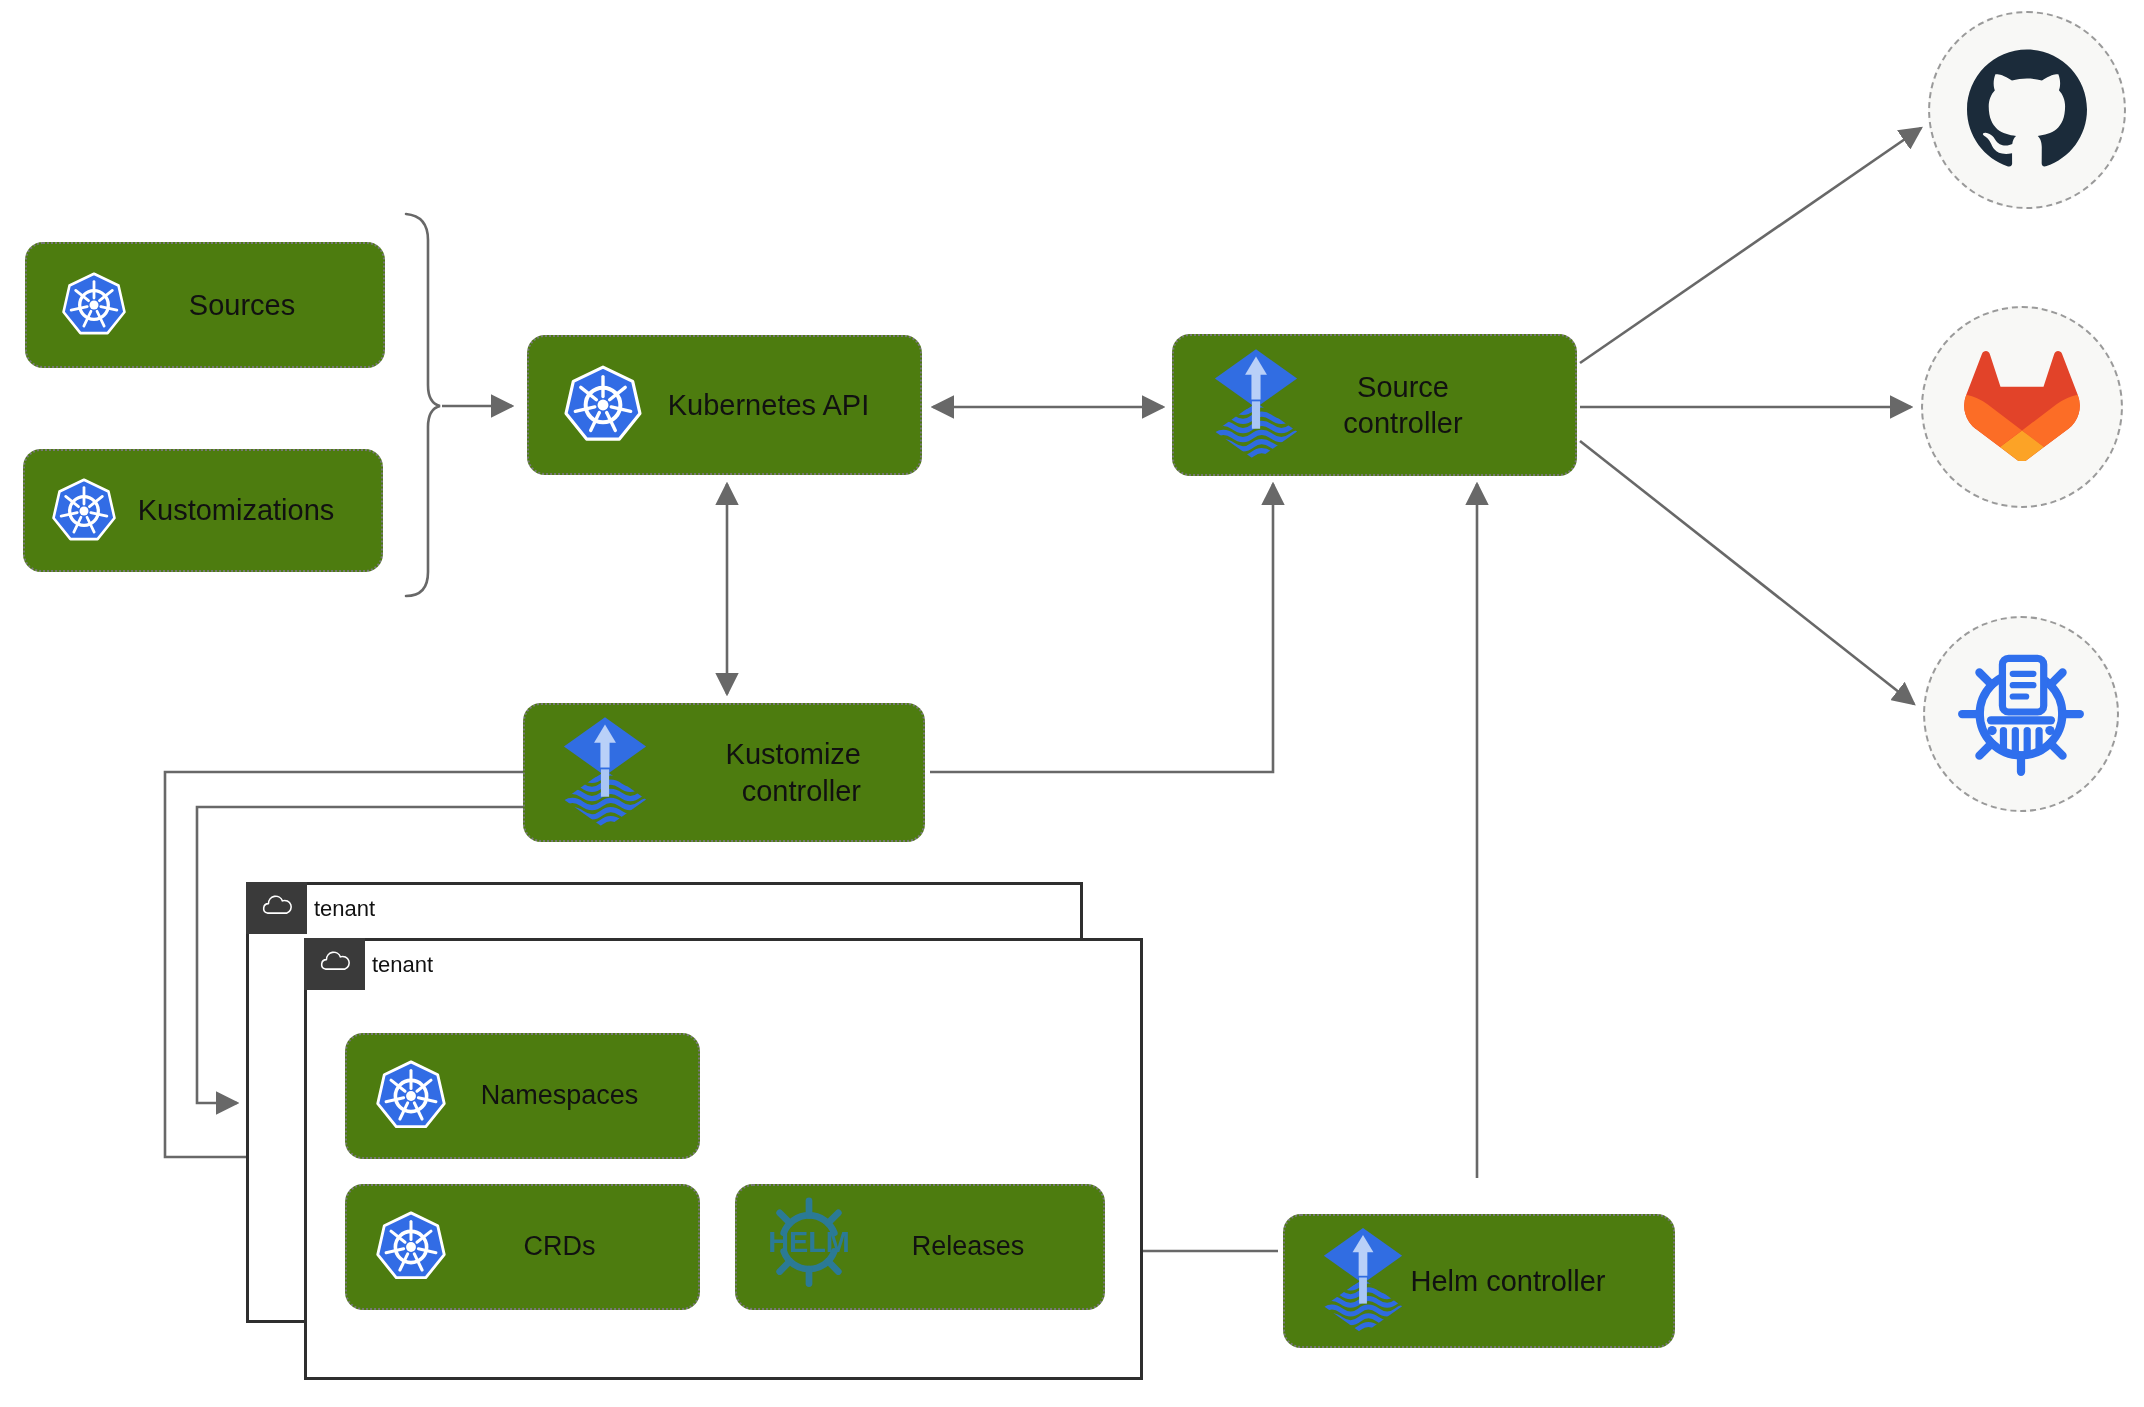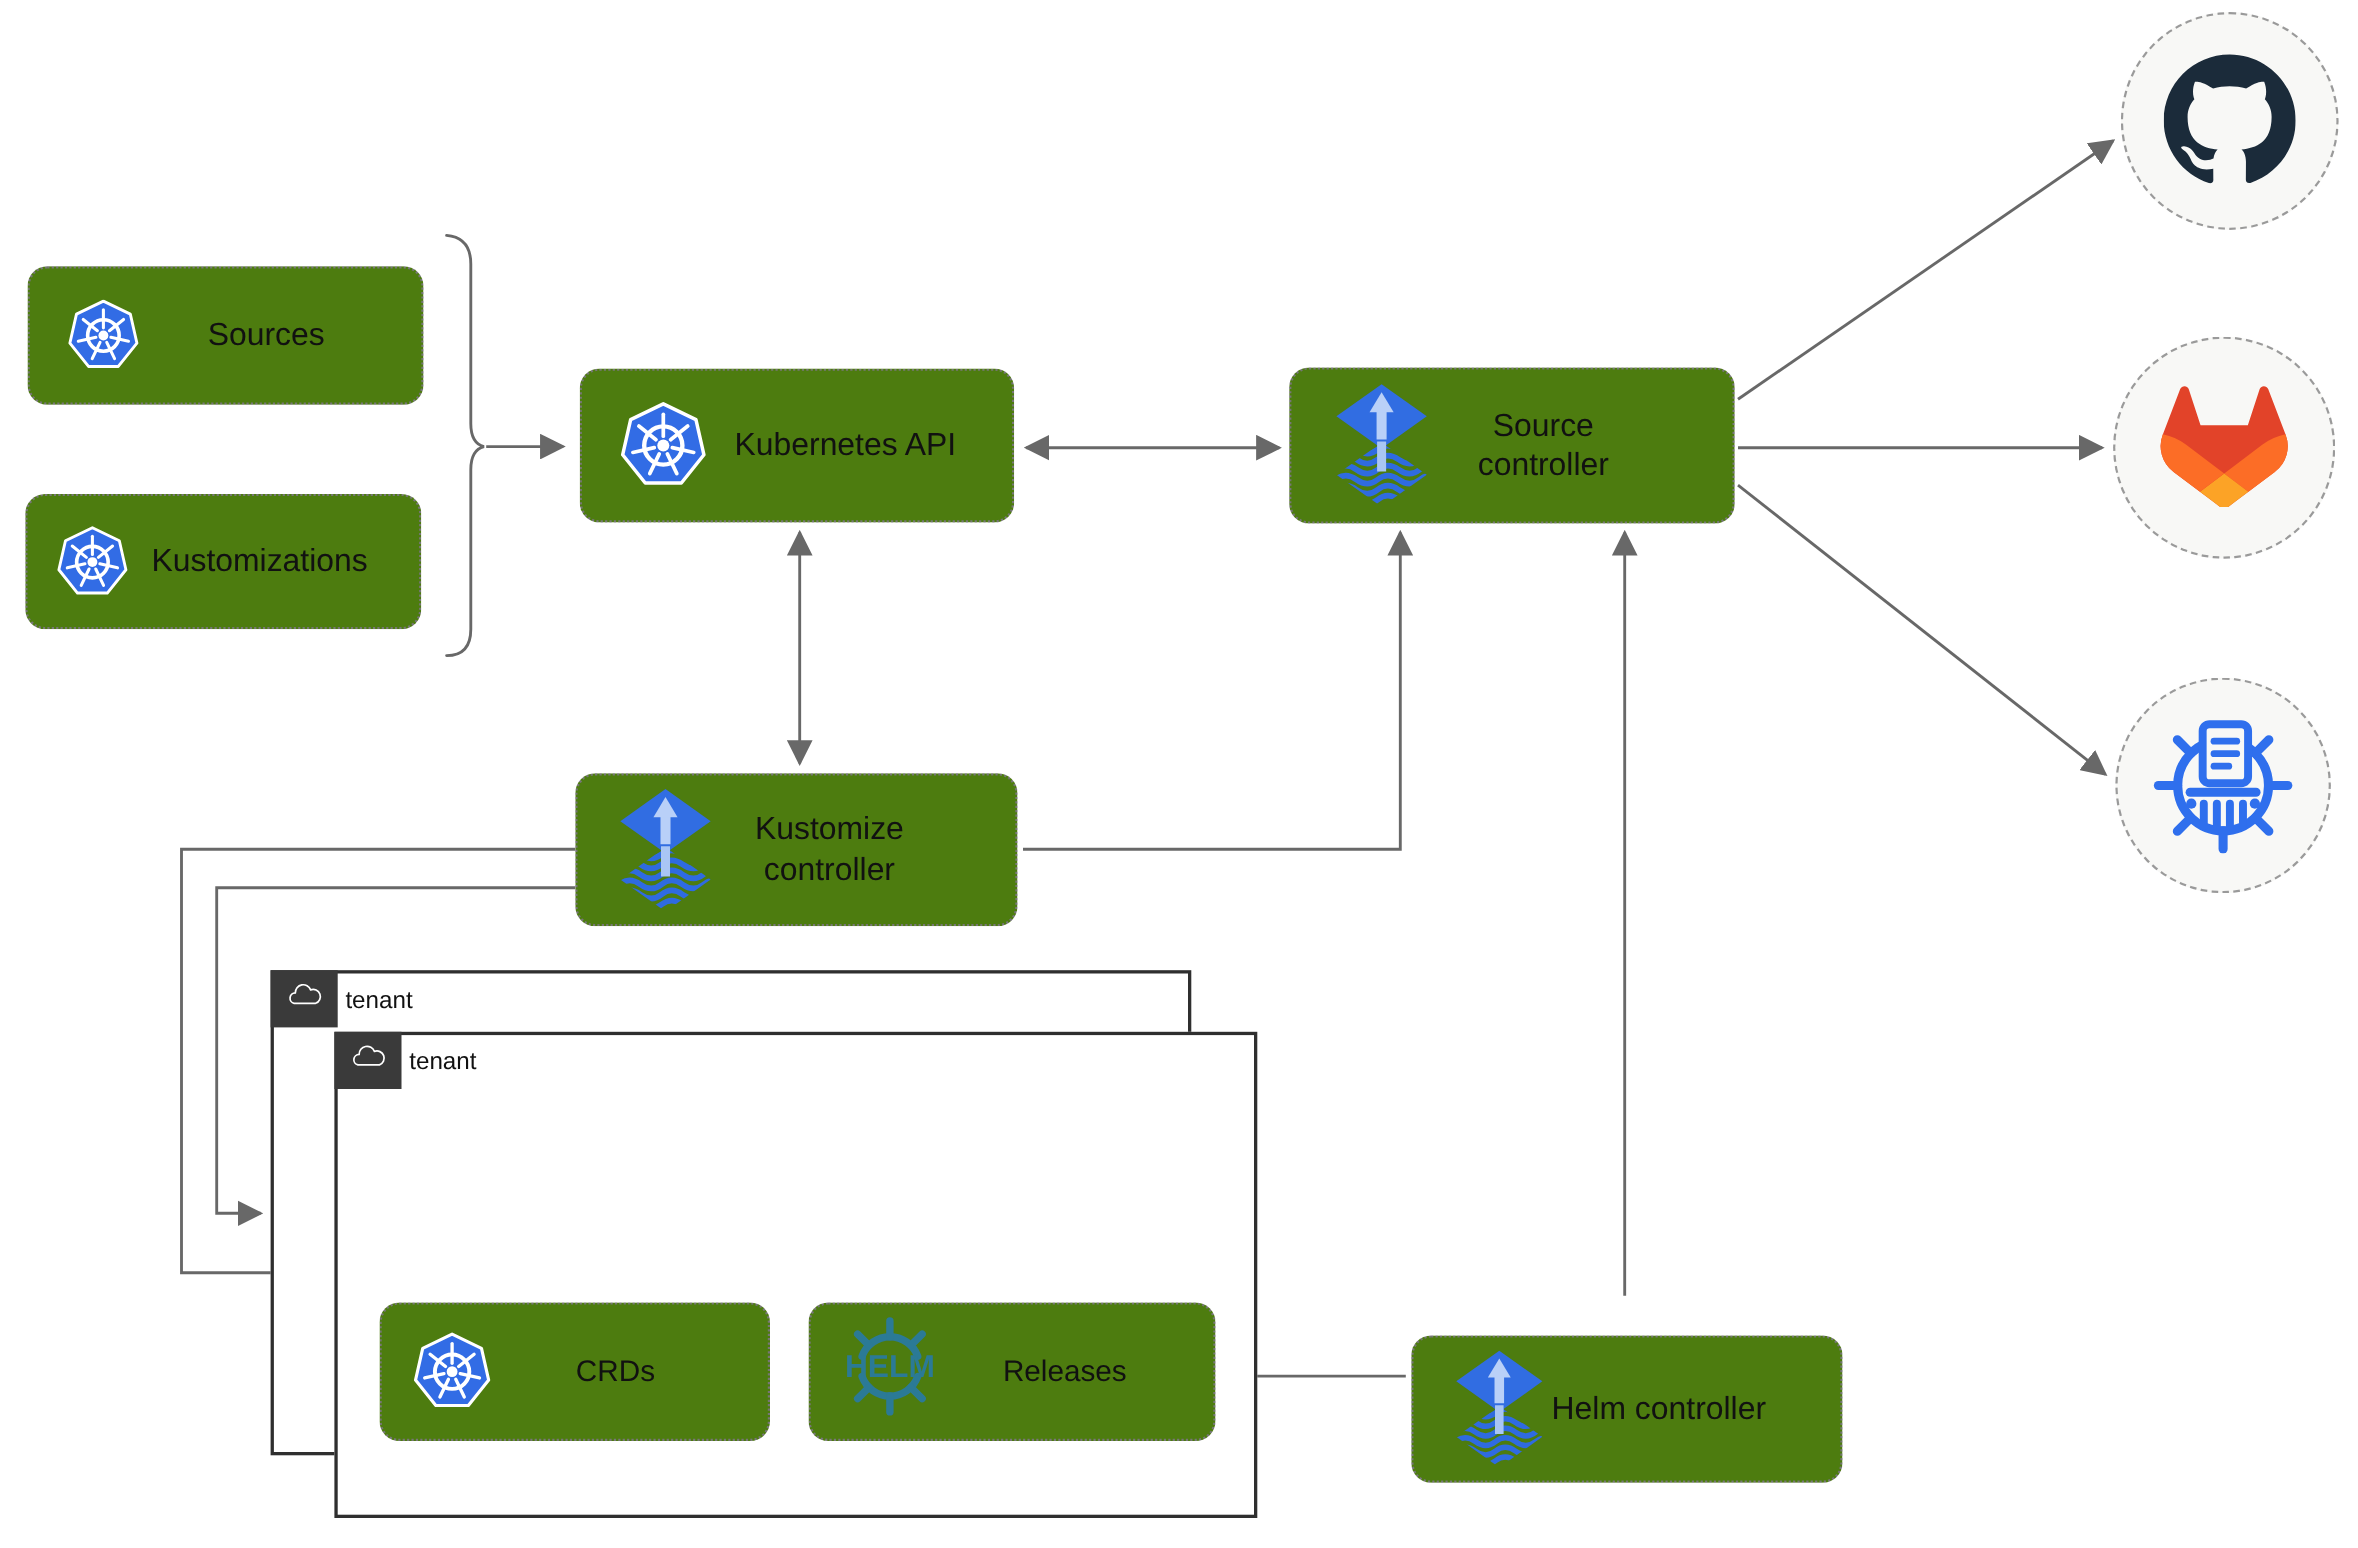--- a/index.html
+++ b/index.html
@@ -123,21 +123,21 @@
     </span>
     <span class="lbl" style="max-width:210px;">Source controller</span>
   </div>
 
   <div class="node" style="left:523px;top:703px;width:402px;height:139px;">
     <span class="ic" style="margin-left:38px;">
       <svg width="84" height="114">
           <use href="#flux-logo"></use>
         </svg>
     </span>
-    <span class="lbl" style="max-width:214px;">Kustomize controller</span>
+    <span class="lbl" style="max-width:214px;text-align:right;">Kustomize controller</span>
   </div>
 
   <div class="node" style="left:1283px;top:1214px;width:392px;height:134px;">
     <span class="ic" style="margin-left:38px;">
       <svg width="80" height="110">
           <use href="#flux-logo"></use>
         </svg>
     </span>
     <span class="lbl" style="max-width:210px;">Helm controller</span>
   </div>
@@ -153,20 +153,28 @@
 
   <div class="tenantbox front" style="left:304px;top:938px;width:839px;height:442px;">
     <div class="thead">
       <span><svg width="36" height="27">
             <use href="#cloud-sym"></use>
           </svg></span>
     </div>
     <span class="tlabel">tenant</span>
   </div>
 
+  <div class="node inner" style="left:345px;top:1033px;width:355px;height:126px;">
+    <span class="ic" style="margin-left:28px;">
+      <svg width="72" height="72">
+          <use href="#k8s-logo"></use>
+        </svg>
+    </span>
+    <span class="lbl">Namespaces</span>
+  </div>
 
 
   <div class="node inner" style="left:345px;top:1184px;width:355px;height:126px;">
     <span class="ic" style="margin-left:28px;">
       <svg width="72" height="72">
           <use href="#k8s-logo"></use>
         </svg>
     </span>
     <span class="lbl">CRDs</span>
   </div>

